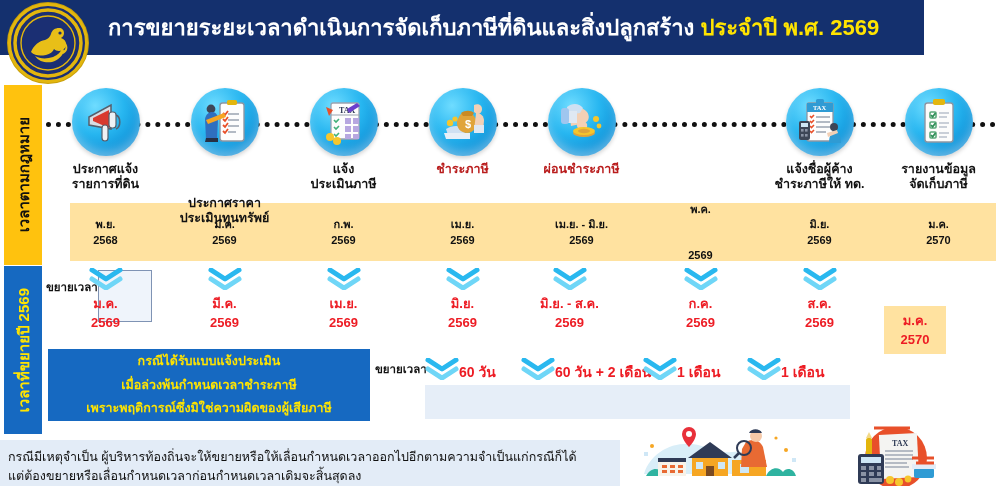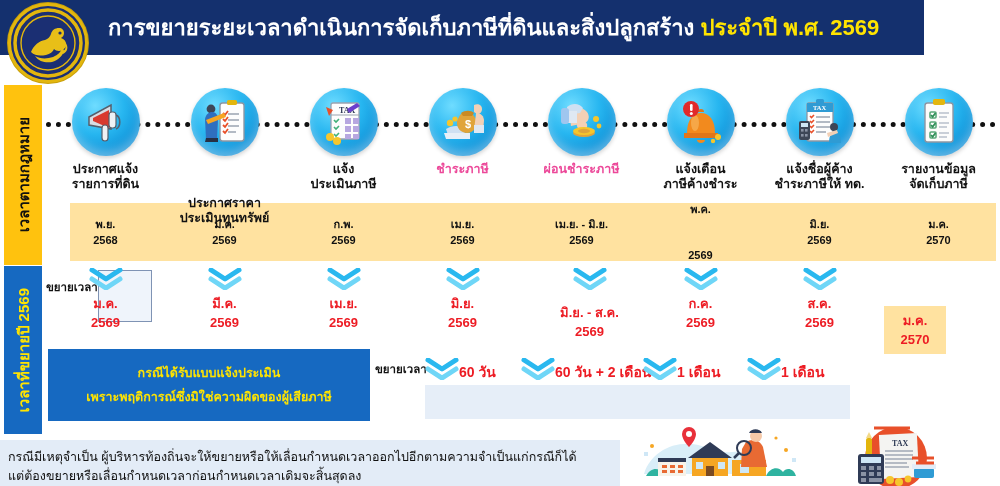--- a/index.html
+++ b/index.html
@@ -65,21 +65,21 @@
     background:radial-gradient(circle at 34% 26%, #6fdcff 0%, #27b6f0 42%, #0d8ed6 78%, #0a72b8 100%);
     box-shadow:inset 0 -5px 10px rgba(255,255,255,.35), 0 2px 4px rgba(0,0,0,.18);
     display:flex; align-items:center; justify-content:center;
     overflow:hidden;
   }
   .bubble svg { display:block; }
   .step-label {
     margin-top:6px; text-align:center; font-size:12.5px; font-weight:bold;
     line-height:1.22; color:#111; white-space:nowrap;
   }
-  .step-label.hl { color:#ec4899;text-align:right; }
+  .step-label.hl { color:#b91c1c;text-align:right; }
 
   
   .band-law {
     position:absolute; left:70px; top:203px; width:926px; height:58px;
     background:#ffe2a0;
   }
   .dcell {
     position:absolute; top:0; width:119px; height:58px;
     display:flex; flex-direction:column; align-items:center; justify-content:center;
     font-size:11px; font-weight:bold; color:#111; line-height:1.5;
@@ -293,39 +293,20 @@
       <ellipse cx="29" cy="36" rx="11" ry="4" fill="#f6c62c"></ellipse>
       <ellipse cx="29" cy="36" rx="6" ry="2.2" fill="#e0a43a"></ellipse>
       <g fill="#f6c62c">
               <circle cx="41" cy="24" r="3"></circle>
               <circle cx="44" cy="31" r="2.4"></circle>
             </g>
           </svg>
         </div>
         <div class="step-label hl">ผ่อนชำระภาษี</div>
       </div>
-      <div class="step" style="left: 595px;">
-        <div class="bubble">
-          <svg width="54" height="54" viewBox="0 0 54 54" aria-hidden="true">
-      <path d="M13 38c0-12 5-20 14-20s14 8 14 20z" fill="#f28a1e"></path>
-      <path d="M10 38h34v5H10z" fill="#e0761a" rx="2"></path>
-      <path d="M23 45c0 4 8 4 8 0z" fill="#f28a1e"></path>
-      <path d="M27 14c2 0 3 1 3 3h-6c0-2 1-3 3-3z" fill="#e0761a"></path>
-      <ellipse cx="21" cy="28" rx="4" ry="8" fill="#f8b75f" opacity=".65"></ellipse>
-      <circle cx="17" cy="14" r="8" fill="#e12a2a"></circle>
-      <rect x="16" y="9" width="2.6" height="7" rx="1.2" fill="#fff"></rect>
-      <circle cx="17.3" cy="18.4" r="1.5" fill="#fff"></circle>
-      <g fill="#f6c62c">
-              <circle cx="44" cy="42" r="3"></circle>
-              <circle cx="39" cy="46" r="2.2"></circle>
-            </g>
-          </svg>
-        </div>
-        <div class="step-label">แจ้งเตือน<br>ภาษีค้างชำระ</div>
-      </div>
       <div class="step" style="left: 714px;">
         <div class="bubble">
           <svg width="54" height="54" viewBox="0 0 54 54" aria-hidden="true">
       <rect x="14" y="8" width="26" height="38" rx="2" fill="#fdfdfd" stroke="#8d96a3" stroke-width="1.3"></rect>
       <rect x="14" y="8" width="26" height="9" fill="#2f9bd4"></rect>
       <text x="20" y="15" font-family="'Liberation Serif', serif" font-size="6.5" font-weight="bold" fill="#fff">TAX</text>
       <rect x="23" y="4" width="8" height="5" rx="1.5" fill="#2f9bd4"></rect>
       <g stroke="#9aa3b0" stroke-width="1.5">
               <path d="M23 22h14"></path>
               <path d="M23 27h14"></path>
@@ -442,21 +423,21 @@
           </svg></span>
         <div class="extdate">เม.ย.<br>2569</div>
       </div>
       <div class="extcell" style="left: 357px;">
         <span><svg class="chev" viewBox="0 0 34 22" aria-hidden="true">
             <path d="M3 2l14 9L31 2" fill="none" stroke="#29b8ef" stroke-width="5" stroke-linejoin="round" stroke-linecap="round"></path>
             <path d="M3 11l14 9L31 11" fill="none" stroke="#6fd6f7" stroke-width="5" stroke-linejoin="round" stroke-linecap="round"></path>
           </svg></span>
         <div class="extdate">มิ.ย.<br>2569</div>
       </div>
-      <div class="extcell" style="left: 484px; gap: 9px;">
+      <div class="extcell" style="left: 464px;">
         <span><svg class="chev" viewBox="0 0 34 22" aria-hidden="true">
             <path d="M3 2l14 9L31 2" fill="none" stroke="#29b8ef" stroke-width="5" stroke-linejoin="round" stroke-linecap="round"></path>
             <path d="M3 11l14 9L31 11" fill="none" stroke="#6fd6f7" stroke-width="5" stroke-linejoin="round" stroke-linecap="round"></path>
           </svg></span>
         <div class="extdate">มิ.ย. - ส.ค.<br>2569</div>
       </div>
       <div class="extcell" style="left: 595px;">
         <span><svg class="chev" viewBox="0 0 34 22" aria-hidden="true">
             <path d="M3 2l14 9L31 2" fill="none" stroke="#29b8ef" stroke-width="5" stroke-linejoin="round" stroke-linecap="round"></path>
             <path d="M3 11l14 9L31 11" fill="none" stroke="#6fd6f7" stroke-width="5" stroke-linejoin="round" stroke-linecap="round"></path>
@@ -472,20 +453,21 @@
       </div>
     </div>
 
   <div class="jan2570">
     <span>ม.ค.</span>
     <span>2570</span>
   </div>
 
   <div class="bluebox">
     <div>กรณีได้รับแบบแจ้งประเมิน</div>
+    <div>เมื่อล่วงพ้นกำหนดเวลาชำระภาษี</div>
     <div>เพราะพฤติการณ์ซึ่งมิใช่ความผิดของผู้เสียภาษี</div>
   </div>
 
   <div class="ext2-tag">ขยายเวลา</div>
   <div class="dur-strip"></div>
   <div class="ext2" id="ext2">
       <div class="ext2cell" style="left: 0px; width: 70px;">
         <span><svg class="chev" viewBox="0 0 34 22" aria-hidden="true">
             <path d="M3 2l14 9L31 2" fill="none" stroke="#29b8ef" stroke-width="5" stroke-linejoin="round" stroke-linecap="round"></path>
             <path d="M3 11l14 9L31 11" fill="none" stroke="#6fd6f7" stroke-width="5" stroke-linejoin="round" stroke-linecap="round"></path>

